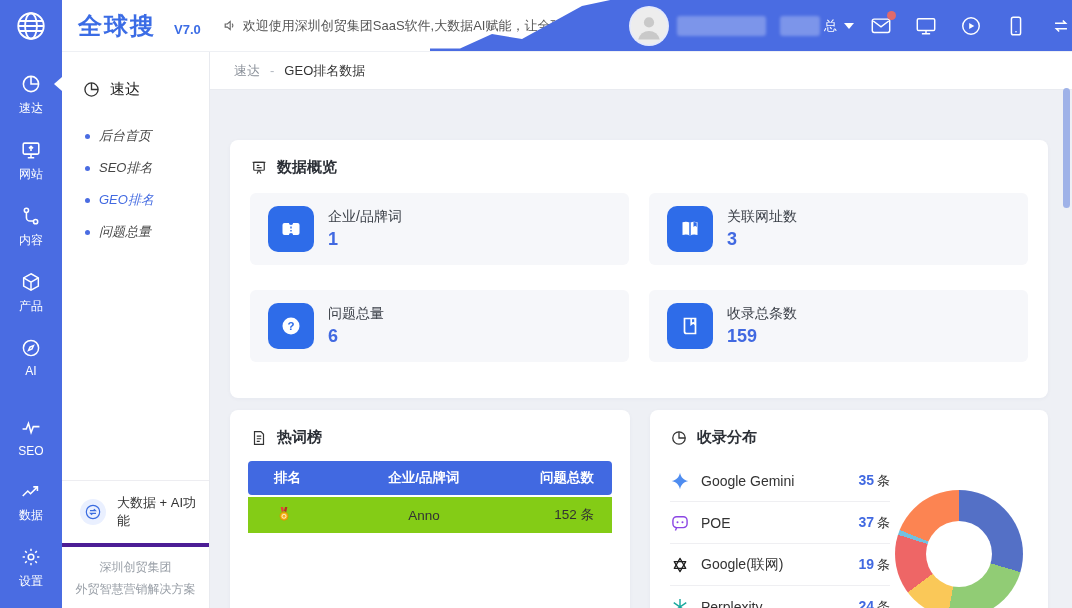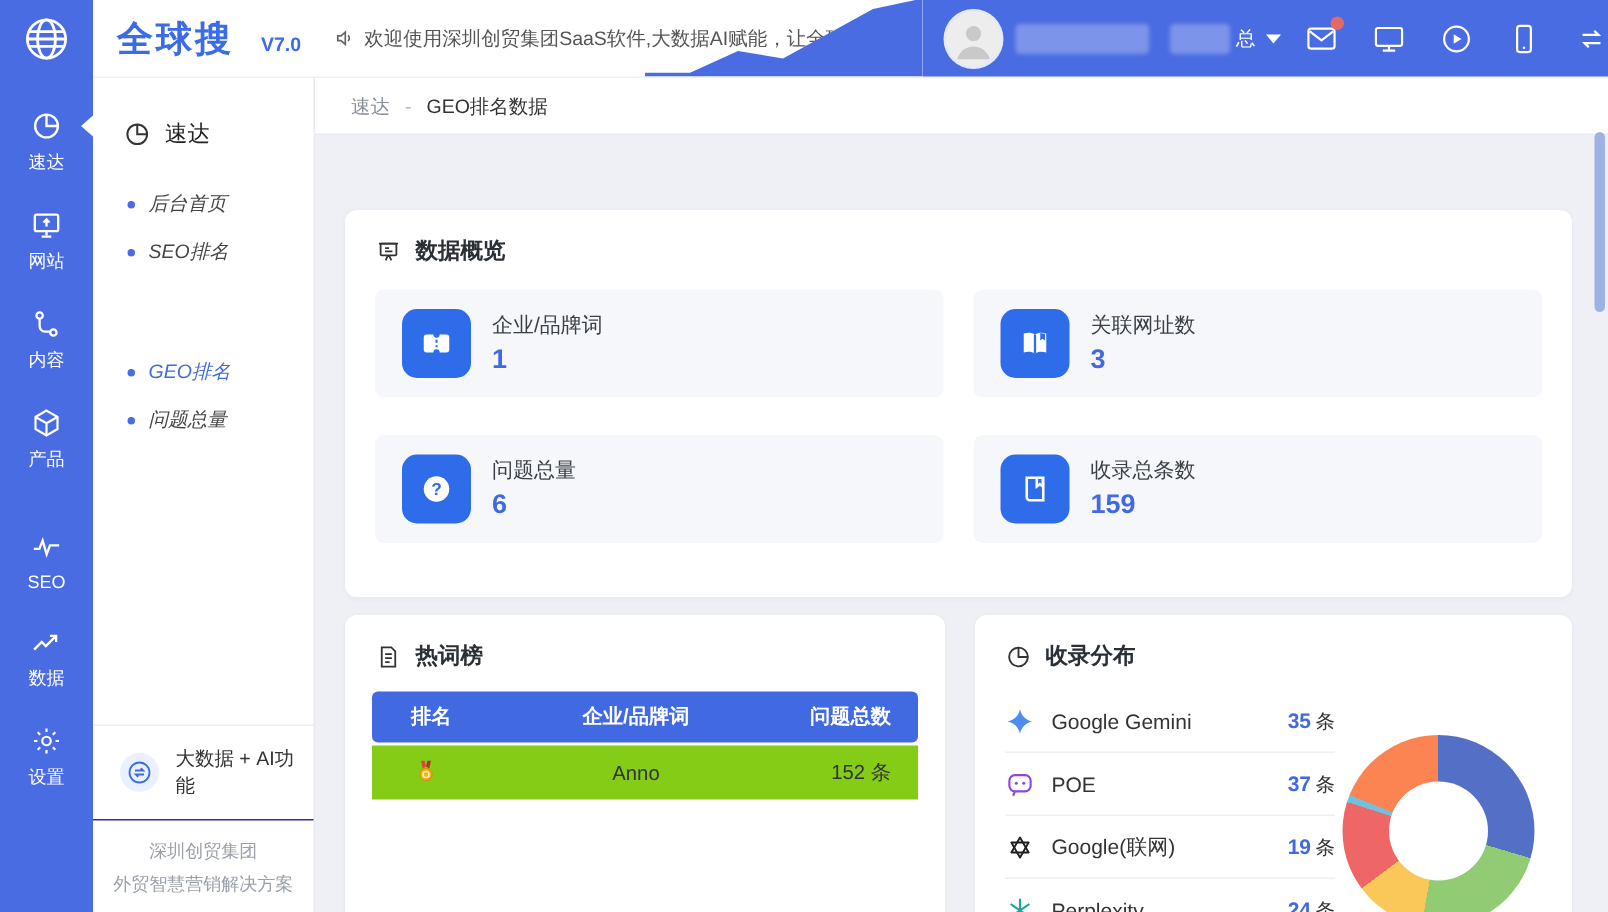--- a/index.html
+++ b/index.html
@@ -36,23 +36,23 @@
   .tib svg { width:22px; height:22px; }
   .badge-dot { position:absolute; right:-4px; top:-4px; width:9px; height:9px; border-radius:50%; background:#e06a6a; }
 
   
   .submenu { position:absolute; left:62px; top:52px; bottom:0; width:148px; background:#fff; border-right:1px solid #e8eaef; z-index:20; }
   .sm-head { margin:28px 0 0 20px; display:flex; align-items:center; gap:9px; font-size:15px; color:#222; }
   .sm-head svg { width:19px; height:19px; }
   .sm-list { margin-top:21px; }
   .sm-item { display:flex; align-items:center; gap:9px; padding:7px 0 7px 23px; font-size:13px; color:#444; cursor:pointer;font-style:italic; }
   .sm-item .dot { width:5px; height:5px; border-radius:50%; background:#4a6ce2; flex:0 0 auto; }
-  .sm-item.active { color:#4169e1;margin-top:48px; }
+  .sm-item.active { color:#4169e1; }
   .sm-bottom { position:absolute; left:0; right:0; bottom:0; }
-  .feature-row { border-top:1px solid #ededf1; border-bottom:1px solid #4c1d95; padding:13px 0 13px 18px; display:flex; align-items:center; gap:11px; font-size:13px; color:#333; cursor:pointer; }
+  .feature-row { border-top:1px solid #ededf1; border-bottom:4px solid #4c1d95; padding:13px 0 13px 18px; display:flex; align-items:center; gap:11px; font-size:13px; color:#333; cursor:pointer; }
   .feature-ic { width:26px; height:26px; border-radius:50%; background:#eaf0ff; display:grid; place-items:center; }
   .company-block { text-align:center; color:#9aa0a8; font-size:12px; line-height:22px; padding:9px 0 8px; }
 
   
   .breadcrumb { position:absolute; left:210px; right:0; top:52px; height:38px; background:#fff; border-bottom:1px solid #e9ebf0; display:flex; align-items:center; gap:10px; padding-left:24px; font-size:13px; z-index:10; }
   .bc-sec { color:#8a9099; cursor:pointer; }
   .bc-sep { color:#b3b8c0; }
   .bc-page { color:#333; }
 
   .card { position:absolute; background:#fff; border-radius:8px; box-shadow:0 1px 4px rgba(30,50,90,.04); }
@@ -123,20 +123,27 @@
         </svg>
       <span class="lbl">内容</span>
     </div>
     <div class="rail-item">
       <svg viewBox="0 0 24 24" fill="none" stroke="#fff" stroke-width="1.6">
           <path d="M12 3l8 4.6v8.8L12 21l-8-4.6V7.6z"></path>
           <path d="M4 7.6l8 4.6 8-4.6M12 12.2V21"></path>
         </svg>
       <span class="lbl">产品</span>
     </div>
+    <div class="rail-item">
+      <svg viewBox="0 0 24 24" fill="none" stroke="#fff" stroke-width="1.6">
+          <circle cx="12" cy="12" r="8.3"></circle>
+          <path d="M9.3 14.7l1.6-3.8 3.8-1.6-1.6 3.8z"></path>
+        </svg>
+      <span class="lbl">AI</span>
+    </div>
     <div class="rail-item grp">
       <svg viewBox="0 0 24 24" fill="none" stroke="#fff" stroke-width="1.7">
           <path d="M2.8 13h4l2.4-6 2.9 10 2.4-6.5h6.7"></path>
         </svg>
       <span class="lbl">SEO</span>
     </div>
     <div class="rail-item">
       <svg viewBox="0 0 24 24" fill="none" stroke="#fff" stroke-width="1.7">
           <path d="M3 17.5l5.5-5.5 3 3L19 7.5"></path>
           <path d="M14.5 7.5H19V12"></path>

